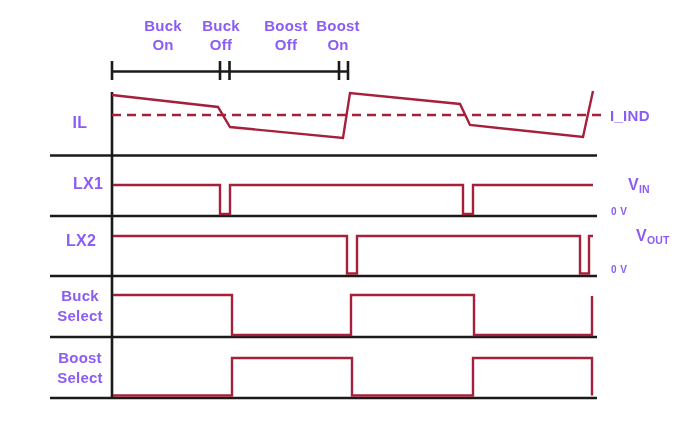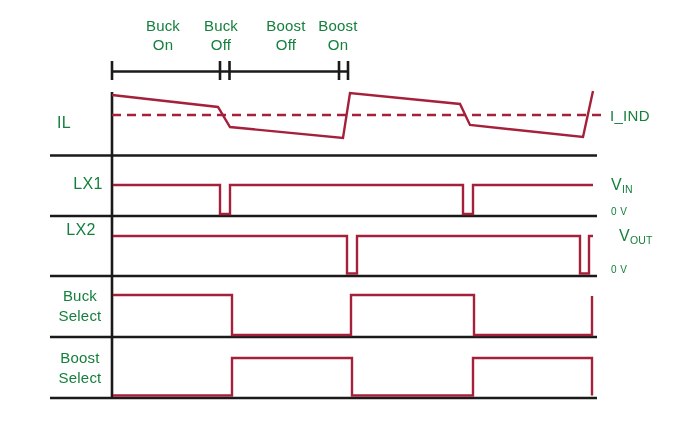--- a/index.html
+++ b/index.html
@@ -5,37 +5,37 @@
   html,body{margin:0;padding:0;background:#ffffff;}
   .stage{
     position:relative;
     width:682px;height:422px;
     background:#ffffff;
     font-family:"Liberation Sans", sans-serif;
     color:#1a1a1a;
     overflow:hidden;
   }
   .stage svg{position:absolute;left:0;top:0;}
-  .lbl{position:absolute;font-weight:400;color:#15803d;white-space:nowrap;}
+  .lbl{position:absolute;font-weight:700;color:#8b5cf6;white-space:nowrap;}
   .phase-label{
     top:16px;transform:translateX(-50%);
     text-align:center;font-size:15px;line-height:19px;letter-spacing:0.2px;
   }
   .phase-label span{display:block;}
   .sig-label{
     transform:translate(-50%,-50%);
     font-size:16px;letter-spacing:0.3px;
   }
   .sig-label2{
     transform:translateX(-50%);
     text-align:center;font-size:15px;line-height:20px;letter-spacing:0.2px;
   }
   .sig-label2 span{display:block;}
   .ref-label{font-size:15px;letter-spacing:0.3px;}
-  .level-label{font-size:16px;letter-spacing:0.2px;}
+  .level-label{font-size:16px;letter-spacing:0.2px;margin-left:17px;}
   .level-label .sub{font-size:10.5px;position:relative;top:3px;letter-spacing:0.2px;}
   .zero-label{font-size:10px;letter-spacing:0.5px;}
 </style>
 </head>
 <body>
 
 <div class="stage">
 
   <svg id="wave-svg" width="682" height="422" viewBox="0 0 682 422">
       <line x1="50" y1="155.5" x2="597" y2="155.5" stroke="#1A1A1A" stroke-width="2.6"></line>
@@ -68,23 +68,23 @@
   </div>
   <div class="lbl phase-label" style="left:286px;">
     <span>Boost</span>
     <span>Off</span>
   </div>
   <div class="lbl phase-label" style="left:338px;">
     <span>Boost</span>
     <span>On</span>
   </div>
 
-  <div class="lbl sig-label" style="left:64px;top:123px;">IL</div>
+  <div class="lbl sig-label" style="left:80px;top:123px;">IL</div>
   <div class="lbl sig-label" style="left:88px;top:184px;">LX1</div>
-  <div class="lbl sig-label" style="left:81px;top:230px;text-align:center;">LX2</div>
+  <div class="lbl sig-label" style="left:81px;top:241px;text-align:center;">LX2</div>
   <div class="lbl sig-label2" style="left:80px;top:286px;">
     <span>Buck</span>
     <span>Select</span>
   </div>
   <div class="lbl sig-label2" style="left:80px;top:348px;">
     <span>Boost</span>
     <span>Select</span>
   </div>
 
   <div class="lbl ref-label" style="left:610px;top:107px;">I_IND</div>

